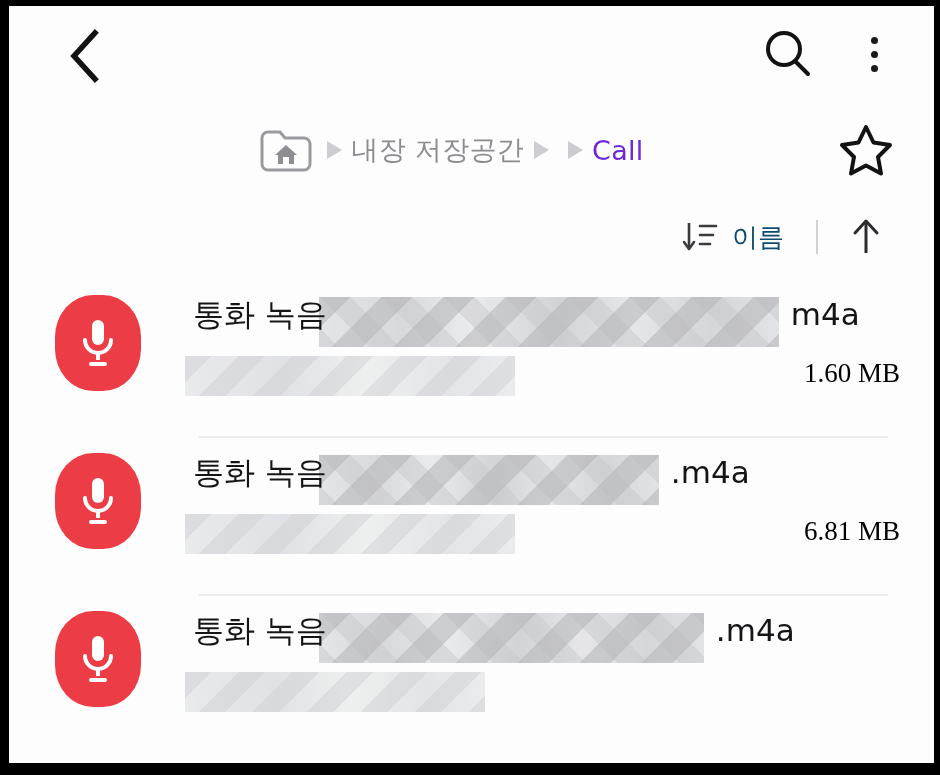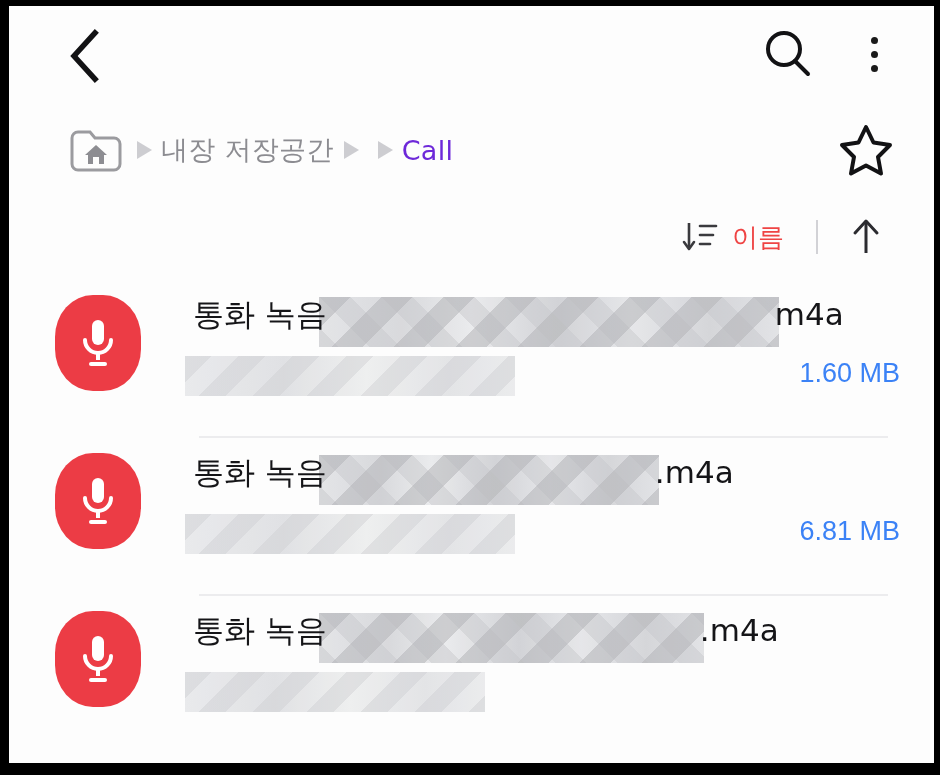--- a/index.html
+++ b/index.html
@@ -85,20 +85,21 @@
     display: flex;
     align-items: center;
     padding: 0 30px 0 56px;
   }
 
   .crumbs {
     display: flex;
     align-items: center;
     flex: 1;
     gap: 0;
+    justify-content: center;
   }
 
   .home-folder {
     width: 62px;
     height: 52px;
     flex: none;
     display: flex;
     align-items: center;
     justify-content: center;
   }
@@ -145,21 +146,21 @@
 
   .sort-control {
     display: flex;
     align-items: center;
     gap: 14px;
     padding: 6px 10px;
   }
 
   .sort-label {
     font-size: 26px;
-    color: #ef4444;
+    color: #0c4a6e;
     font-family: "DejaVu Sans", "Liberation Sans", sans-serif;
   }
 
   .sort-divider {
     width: 2px;
     height: 34px;
     background: #d2d2d6;
     margin: 0 22px;
   }
 
@@ -220,21 +221,21 @@
     z-index: 2;
   }
 
   .name-ext {
     font-size: 31px;
     color: #151518;
     white-space: nowrap;
     font-family: "DejaVu Sans", "Liberation Sans", sans-serif;
     position: relative;
     z-index: 2;
-    margin-left: 0;
+    margin-left: 16px;
   }
 
   
   .redact {
     position: relative;
     height: 50px;
     flex: none;
     margin-left: -8px;
     margin-right: -4px;
     background:
@@ -261,23 +262,23 @@
     position: relative;
     height: 46px;
     margin-top: 6px;
   }
 
   .file-size {
     position: absolute;
     right: 0;
     top: 2px;
     font-size: 27px;
-    color: #3b82f6;
+    color: #000000;
     white-space: nowrap;
-    font-family: Liberation Sans, sans-serif;
+    font-family: Liberation Serif, serif;
   }
 
   .divider {
     position: absolute;
     left: 190px;
     right: 46px;
     bottom: 0;
     height: 2px;
     background: #ececee;
   }

